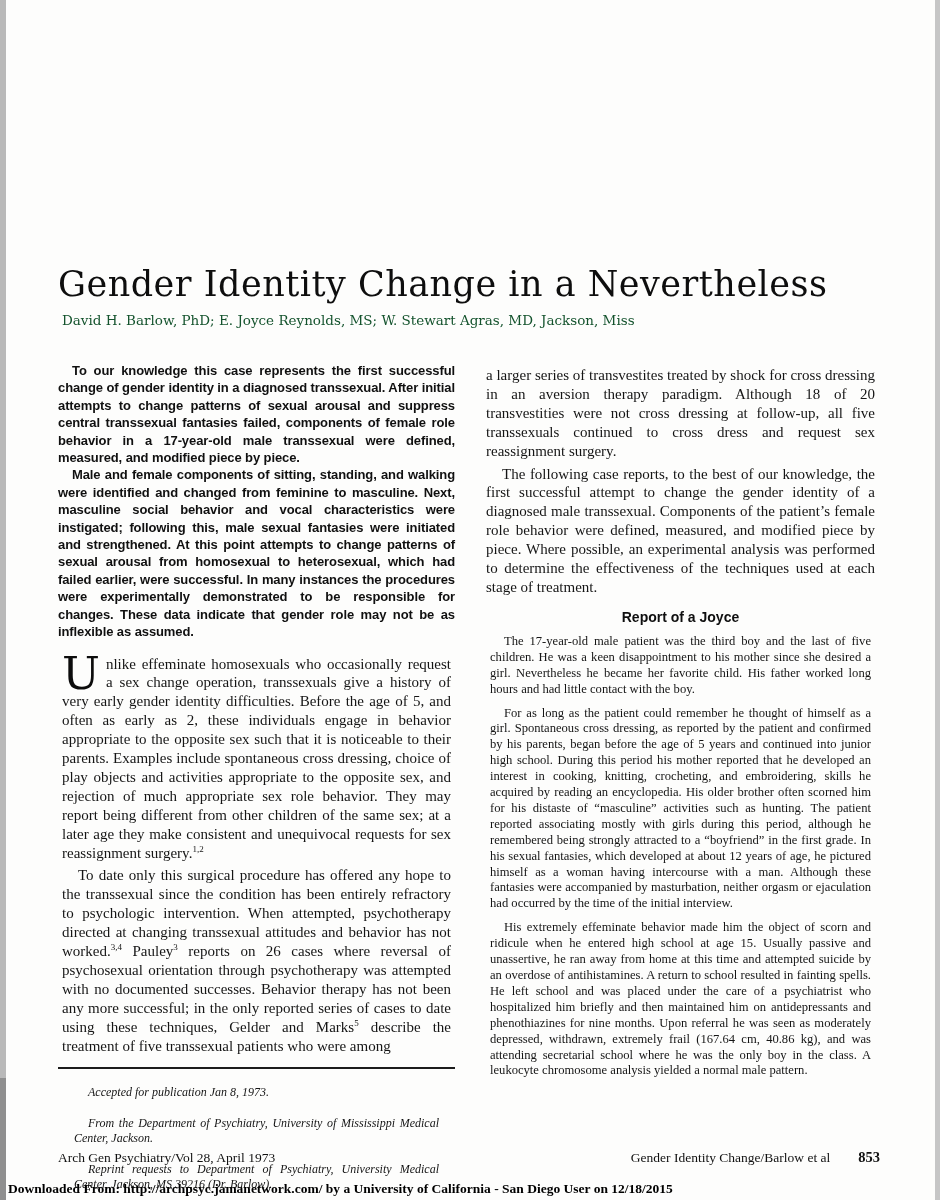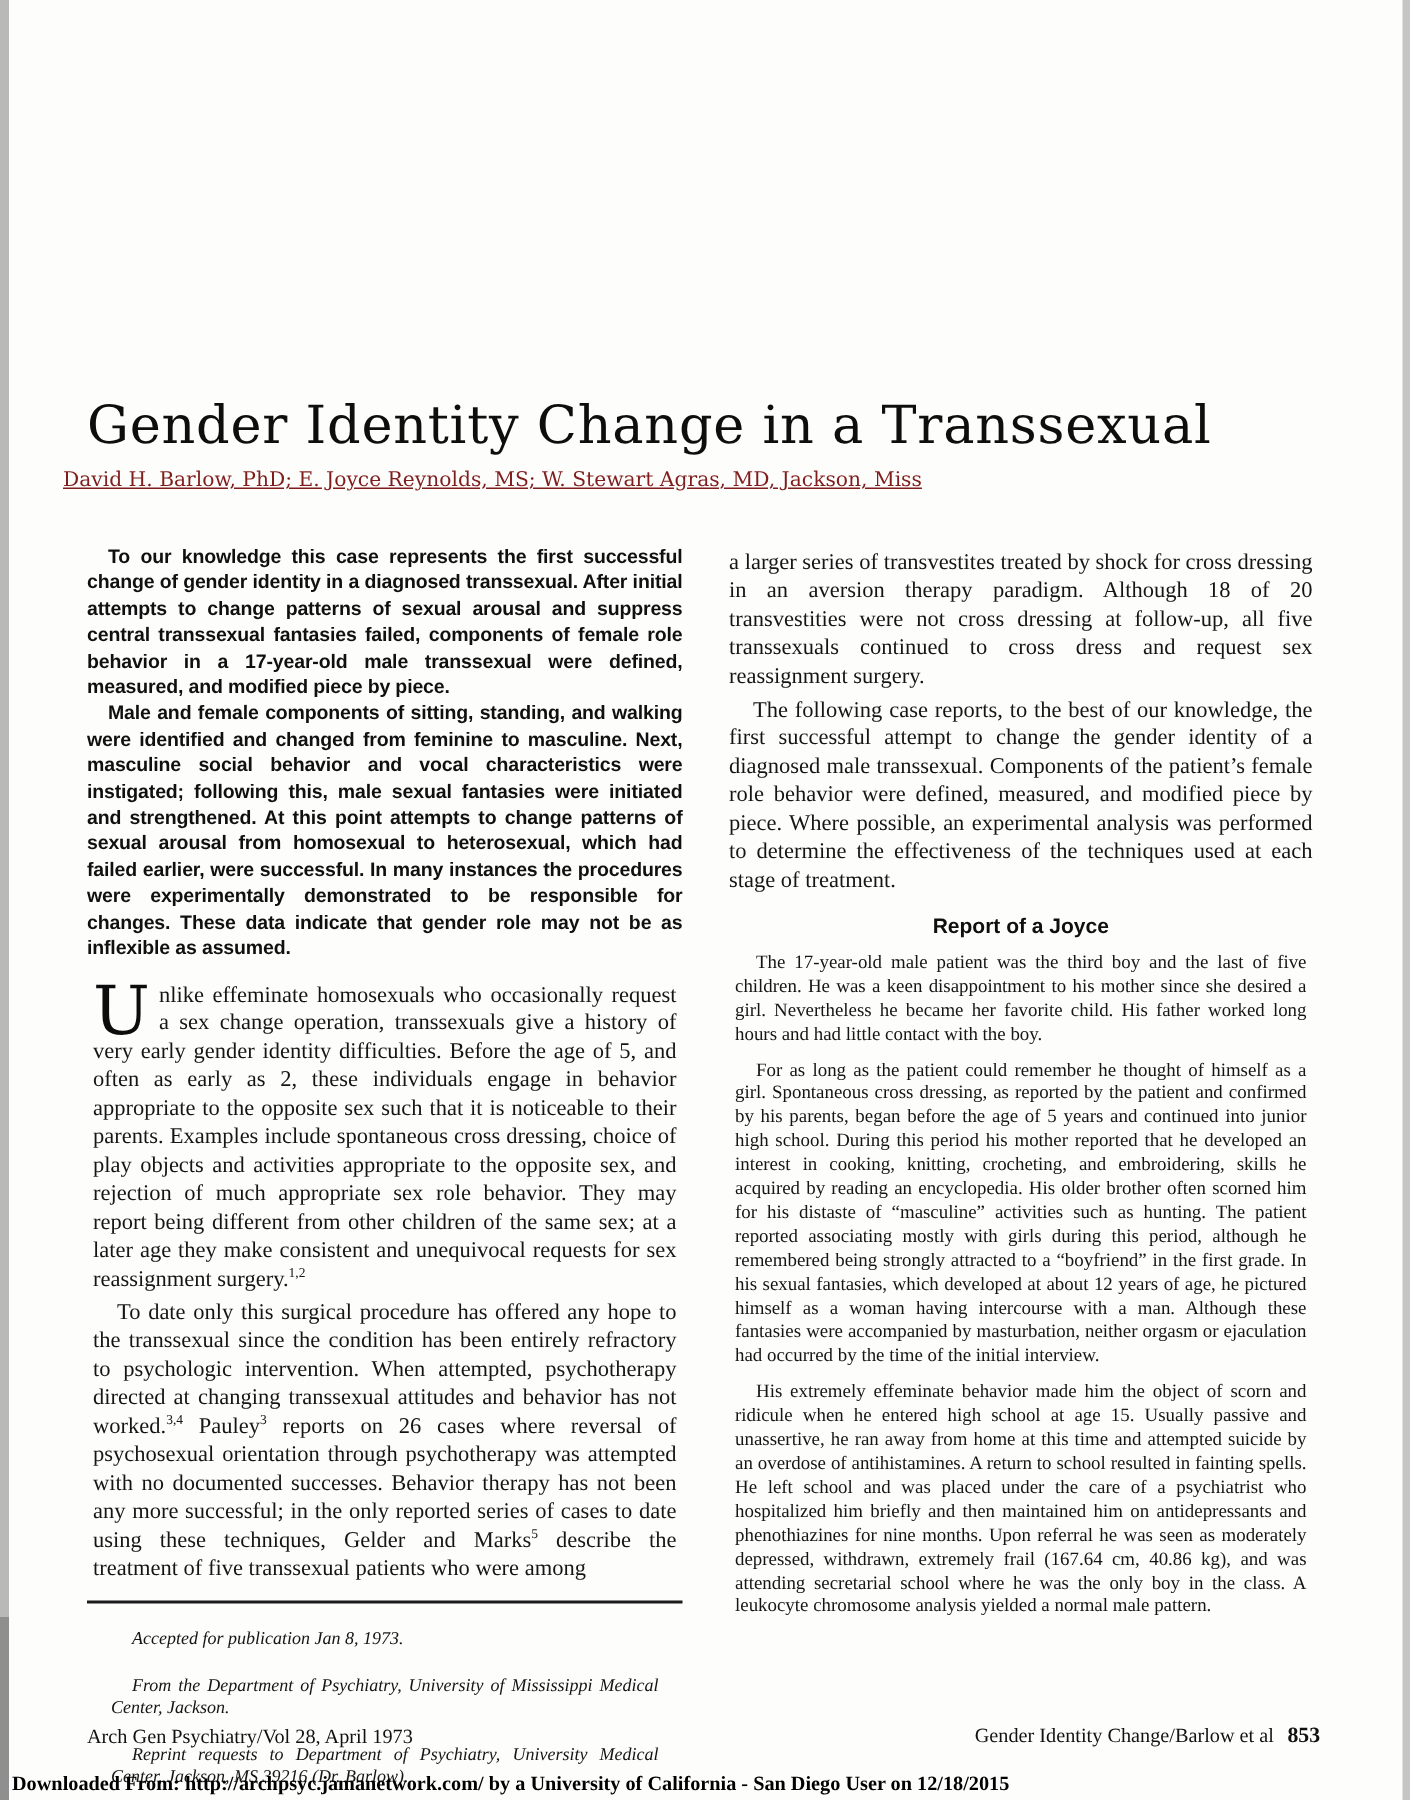--- a/index.html
+++ b/index.html
@@ -12,22 +12,22 @@
   .edge-left  { position:absolute; left:0; top:0; width:6px; height:1200px; background:#b9b9b9; }
   .edge-left-dark { position:absolute; left:0; top:1078px; width:6px; height:122px; background:#8f8f8f; }
   .edge-right { position:absolute; right:0; top:0; width:5px; height:1200px; background:#c6c6c6; }
 
   .title {
     position:absolute; left:58px; top:241px; width:820px;
     font-family:"DejaVu Serif", serif; font-size:35px; font-weight:500;
     letter-spacing:0.5px; color:#0e0e0e; white-space:nowrap;
   }
   .byline {
-    position:absolute; left:42px; top:312px; width:820px;
-    font-family:"DejaVu Serif", serif; font-size:13.5px; color:#7f1d1d;text-decoration:underline;
+    position:absolute; left:62px; top:312px; width:820px;
+    font-family:"DejaVu Serif", serif; font-size:13.5px; color:#14532d;
   }
 
   .columns {
     position:absolute; left:58px; top:362px; width:822px;
     display:flex; gap:27px;
   }
   .col { width:397px; }
 
   
   .abstract p {
@@ -64,38 +64,38 @@
   .footnotes { margin-top:7px; }
   .footnotes p {
     margin:16px; font-size:12px; line-height:15px; text-align:justify; text-indent:14px; color:#151515;font-style:italic;
   }
 
   .footer {
     position:absolute; left:58px; top:1149px; width:822px;
     display:flex; justify-content:space-between; align-items:flex-end;
     font-size:13.5px; color:#111;
   }
-  .footer .footer-right { display:flex; align-items:baseline; gap:9px; }
+  .footer .footer-right { display:flex; align-items:baseline; gap:28px; }
   .footer .pageno { font-weight:bold; font-size:14.5px; }
 
   .download-bar {
     position:absolute; left:8px; top:1181px; width:930px;
     font-weight:bold; font-size:13.5px; white-space:nowrap; color:#000;
   }
 </style>
 </head>
 <body>
 
 <div class="page">
 
   <div class="edge-left"></div>
   <div class="edge-left-dark"></div>
   <div class="edge-right"></div>
 
-  <h1 class="title">Gender Identity Change in a Transsexual</h1>
+  <h1 class="title">Gender Identity Change in a Nevertheless</h1>
   <div class="byline">David H. Barlow, PhD; E. Joyce Reynolds, MS; W. Stewart Agras, MD, Jackson, Miss</div>
 
   <div class="columns">
 
     <div class="col">
 
       <div class="abstract">
         <p>To our knowledge this case represents the first successful change of gender identity in a diagnosed transsexual. After initial attempts to change patterns of sexual arousal and suppress central transsexual fantasies failed, components of female role behavior in a 17-year-old male transsexual were defined, measured, and modified piece by piece.</p>
         <p>Male and female components of sitting, standing, and walking were identified and changed from feminine to masculine. Next, masculine social behavior and vocal characteristics were instigated; following this, male sexual fantasies were initiated and strengthened. At this point attempts to change patterns of sexual arousal from homosexual to heterosexual, which had failed earlier, were successful. In many instances the procedures were experimentally demonstrated to be responsible for changes. These data indicate that gender role may not be as inflexible as assumed.</p>
       </div>

